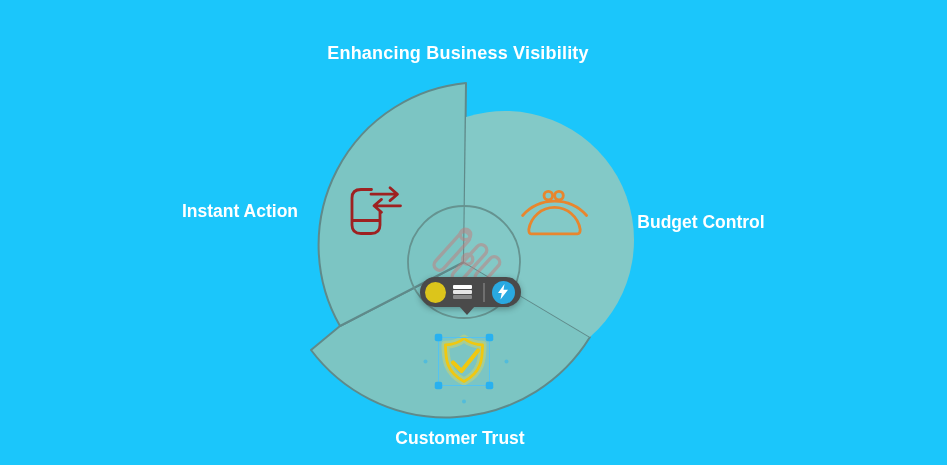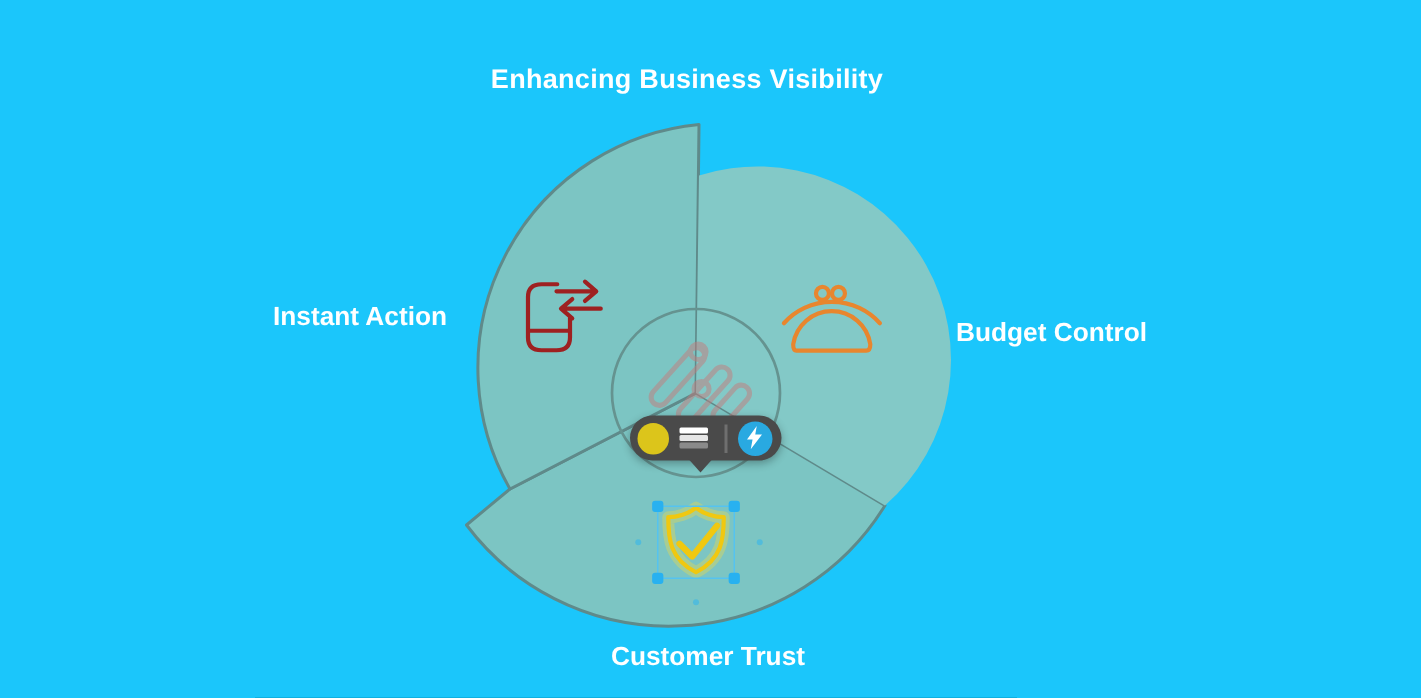--- a/index.html
+++ b/index.html
@@ -11,21 +11,21 @@
   .title{
     position:absolute;left:458px;top:53px;transform:translate(-50%,-50%);
     color:#ffffff;font-size:18px;font-weight:700;letter-spacing:.2px;white-space:nowrap;
   }
   .seg-label{
     position:absolute;transform:translate(-50%,-50%);
     color:#ffffff;font-size:17.5px;font-weight:700;white-space:nowrap;
   }
   .label-instant{left:240px;top:211px;}
   .label-budget{left:701px;top:222px;}
-  .label-customer{left:472px;top:438px;}
+  .label-customer{left:460px;top:438px;}
   .diagram{position:absolute;left:0;top:0;}
   
   .toolbar{
     position:absolute;left:420px;top:277px;width:101px;height:30px;
     background:#4a4a4a;border-radius:15px;box-shadow:0 2px 6px rgba(0,0,0,.3);
     display:flex;align-items:center;z-index:5;
   }
   .toolbar .swatch{
     width:21px;height:21px;border-radius:50%;background:#dcc51b;
     margin-left:5px;flex:none;

